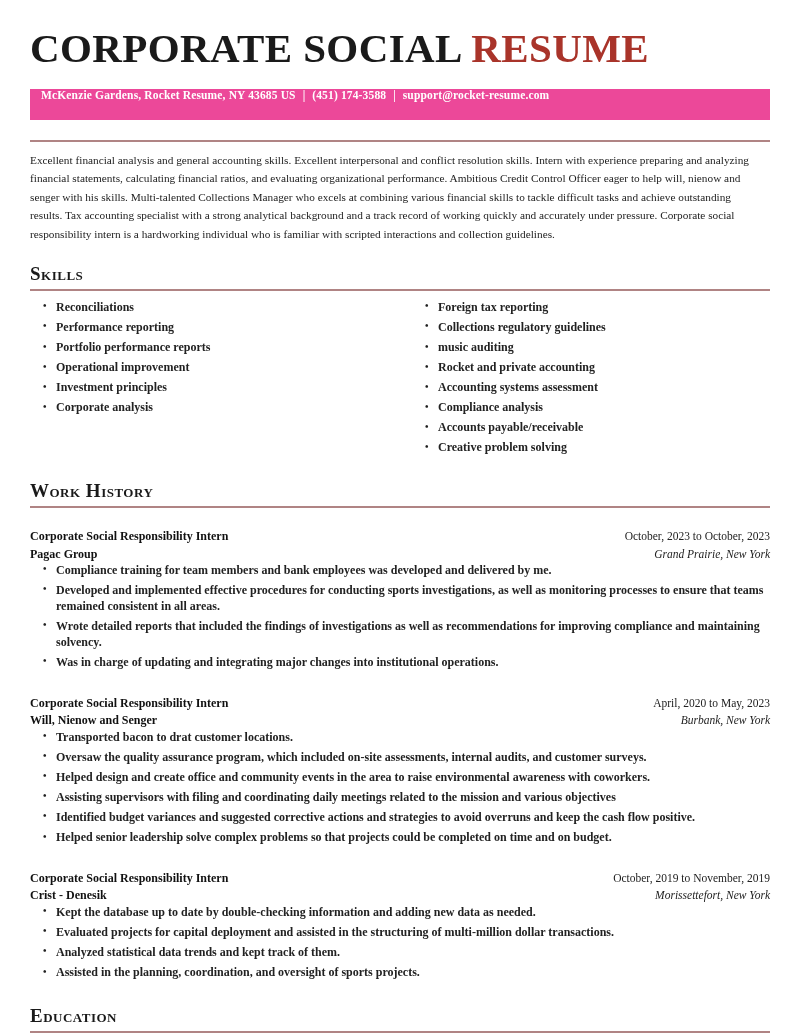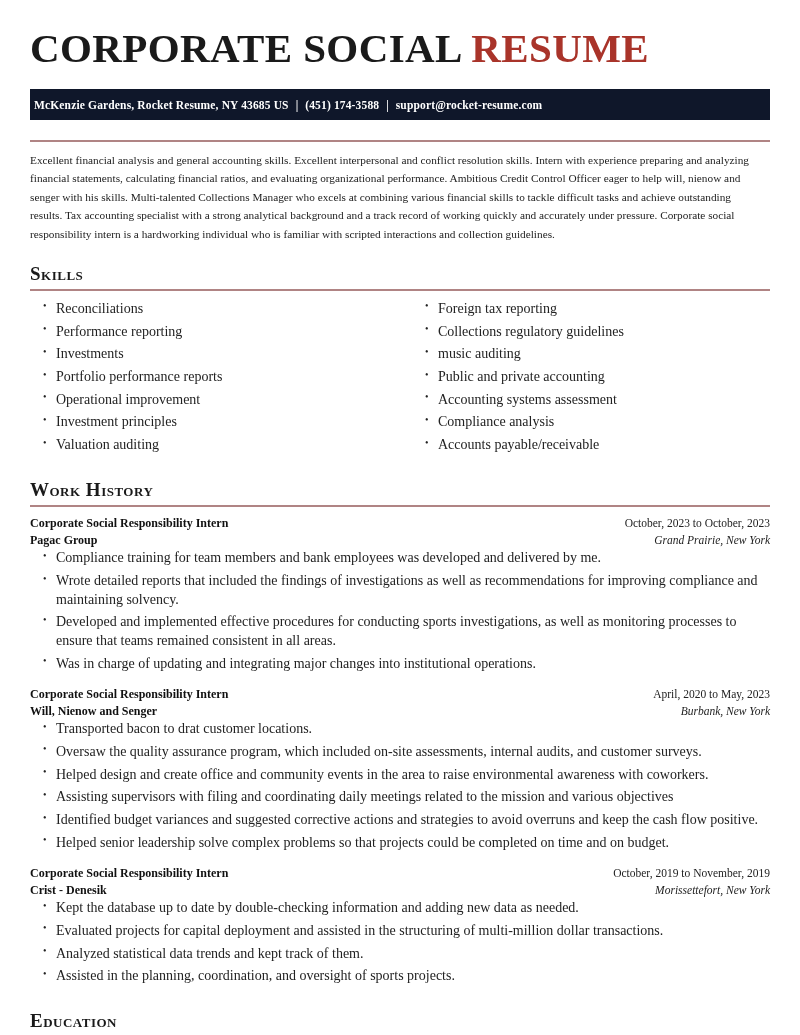--- a/index.html
+++ b/index.html
@@ -34,25 +34,25 @@
     line-height: 1.05;
     color: #1a1a1a;
     white-space: nowrap;
   }
   .resume-title .accent {
     color: #a9342a;
   }
 
   .contact-bar {
     margin-top: 19px;
-    background: #0f172a;
+    background: #ec4899;
     height: 31px;
     display: flex;
-    align-items: center;
-    padding-left: 4px;
+    align-items: flex-start;
+    padding-left: 11px;
     box-sizing: border-box;
   }
   .contact-bar .contact-text {
     color: #ffffff;
     font-size: 11.5px;
     font-weight: 700;
     letter-spacing: 0.15px;
     white-space: nowrap;
   }
   .contact-sep {
@@ -103,37 +103,38 @@
   .skills-col.right {
     padding-left: 12px;
   }
   ul.bullets {
     margin: 0;
     padding: 0 0 0 26px;
     list-style: none;
   }
   ul.bullets li {
     position: relative;
-    font-size: 14px;
+    font-size: 12px;
     line-height: 1.33;
     padding: 0 0 4.1px 0;
     color: #222222;
+    font-weight: bold;
   }
   ul.bullets li::before {
     content: "\2022";
     position: absolute;
     left: -13px;
     top: -0.5px;
     font-size: 10px;
     color: #222222;
   }
 
   
   .job {
-    margin-top: 8px;
+    margin-top: 20px;
   }
   .job:first-of-type {
     margin-top: 11px;
   }
   .entry-row {
     display: flex;
     justify-content: space-between;
     align-items: baseline;
     line-height: 1.45;
   }
@@ -197,58 +198,58 @@
   </div>
 
   <div class="section">
     <div class="section-heading">Skills</div>
     <hr class="section-rule">
     <div class="skills-wrap">
       <div class="skills-col left">
         <ul class="bullets">
           <li>Reconciliations</li>
           <li>Performance reporting</li>
-          <li>Investments</li>
           <li>Portfolio performance reports</li>
           <li>Operational improvement</li>
           <li>Investment principles</li>
-          <li>Valuation auditing</li>
+          <li>Corporate analysis</li>
         </ul>
       </div>
       <div class="skills-col right">
         <ul class="bullets">
           <li>Foreign tax reporting</li>
           <li>Collections regulatory guidelines</li>
           <li>music auditing</li>
-          <li>Public and private accounting</li>
+          <li>Rocket and private accounting</li>
           <li>Accounting systems assessment</li>
           <li>Compliance analysis</li>
           <li>Accounts payable/receivable</li>
+          <li>Creative problem solving</li>
         </ul>
       </div>
     </div>
   </div>
 
   <div class="section">
     <div class="section-heading">Work History</div>
     <hr class="section-rule">
 
     <div class="job">
       <div class="entry-row">
         <span class="entry-left-title">Corporate Social Responsibility Intern</span>
         <span class="entry-right-date">October, 2023 to October, 2023</span>
       </div>
       <div class="entry-row">
         <span class="entry-left-org">Pagac Group</span>
         <span class="entry-right-loc">Grand Prairie, New York</span>
       </div>
       <ul class="bullets job-bullets">
         <li>Compliance training for team members and bank employees was developed and delivered by me.</li>
+        <li>Developed and implemented effective procedures for conducting sports investigations, as well as monitoring processes to ensure that teams remained consistent in all areas.</li>
         <li>Wrote detailed reports that included the findings of investigations as well as recommendations for improving compliance and maintaining solvency.</li>
-        <li>Developed and implemented effective procedures for conducting sports investigations, as well as monitoring processes to ensure that teams remained consistent in all areas.</li>
         <li>Was in charge of updating and integrating major changes into institutional operations.</li>
       </ul>
     </div>
 
     <div class="job">
       <div class="entry-row">
         <span class="entry-left-title">Corporate Social Responsibility Intern</span>
         <span class="entry-right-date">April, 2020 to May, 2023</span>
       </div>
       <div class="entry-row">

